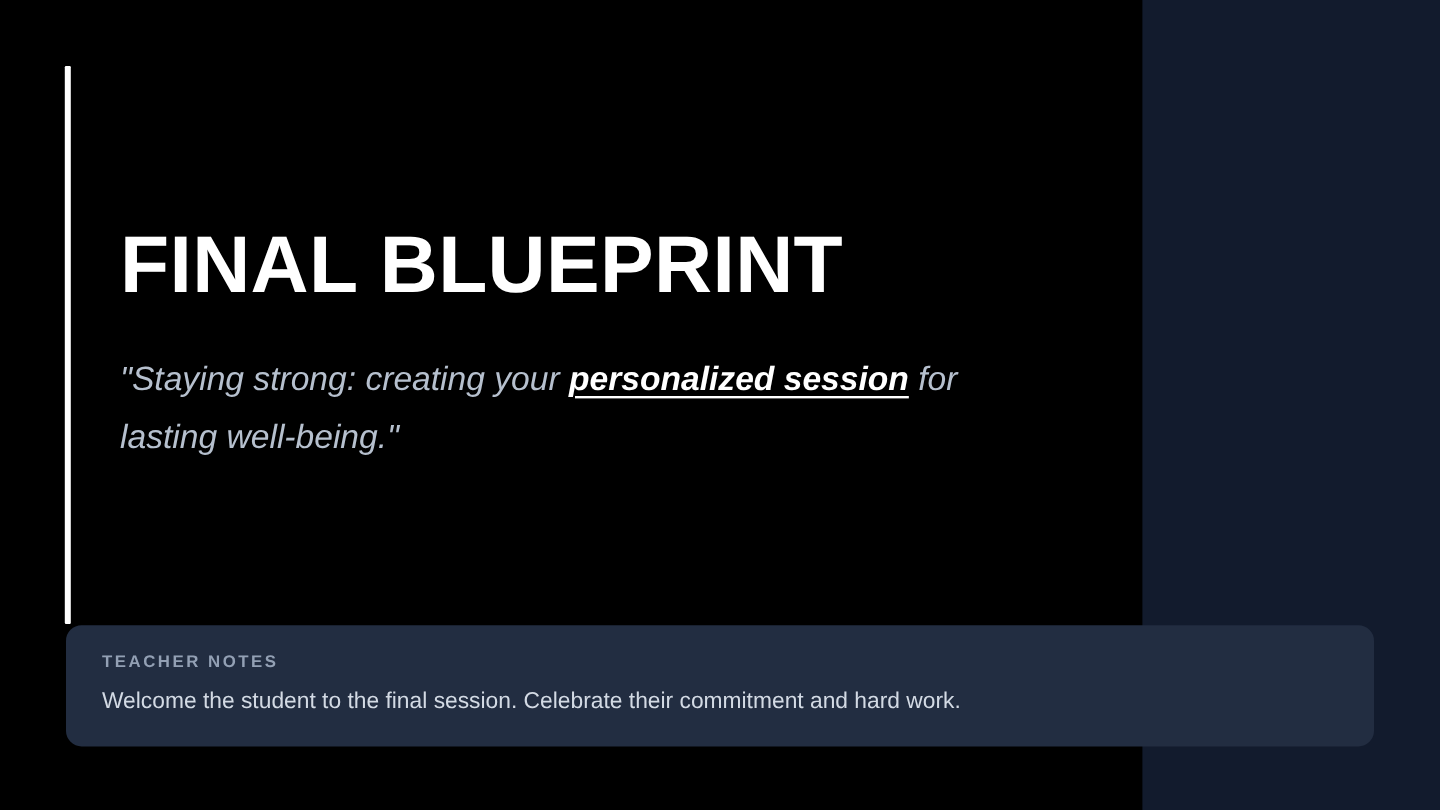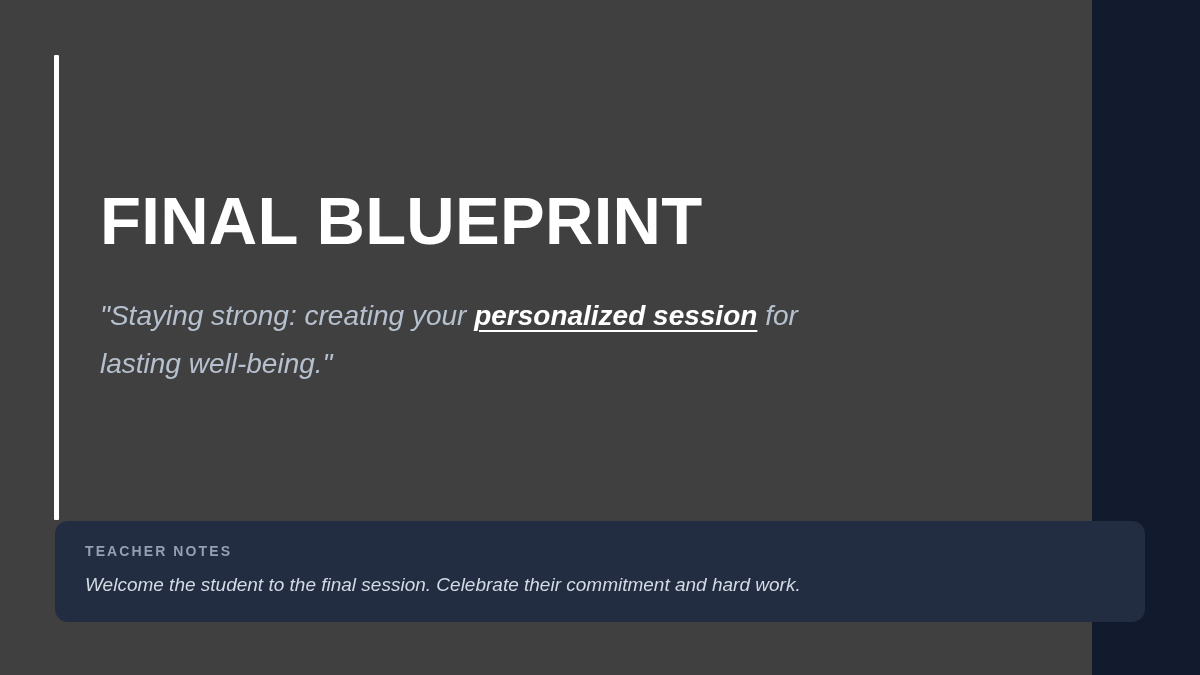--- a/index.html
+++ b/index.html
@@ -9,23 +9,23 @@
   body {
     width: 1200px;
     height: 675px;
     background: #121b2d;
     font-family: "Liberation Sans", sans-serif;
     overflow: hidden;
   }
 
   .slide {
     position: relative;
-    width: 1092px;
+    width: 952px;
     height: 675px;
-    background: #404040;
+    background: #000000;
     box-sizing: border-box;
   }
 
   
   .accent-bar {
     position: absolute;
     left: 54px;
     top: 55px;
     width: 5px;
     height: 465px;
@@ -97,21 +97,20 @@
     font-weight: 700;
     letter-spacing: 2.1px;
     color: #93a0b4;
     text-transform: uppercase;
   }
 
   .notes-body {
     margin: 0;
     font-size: 19px;
     line-height: 1.3;
-    font-style: italic;
     font-weight: 400;
     color: #d3dae4;
   }
 </style>
 </head>
 <body>
 
 <div class="slide">
 
   <div class="accent-bar"></div>

